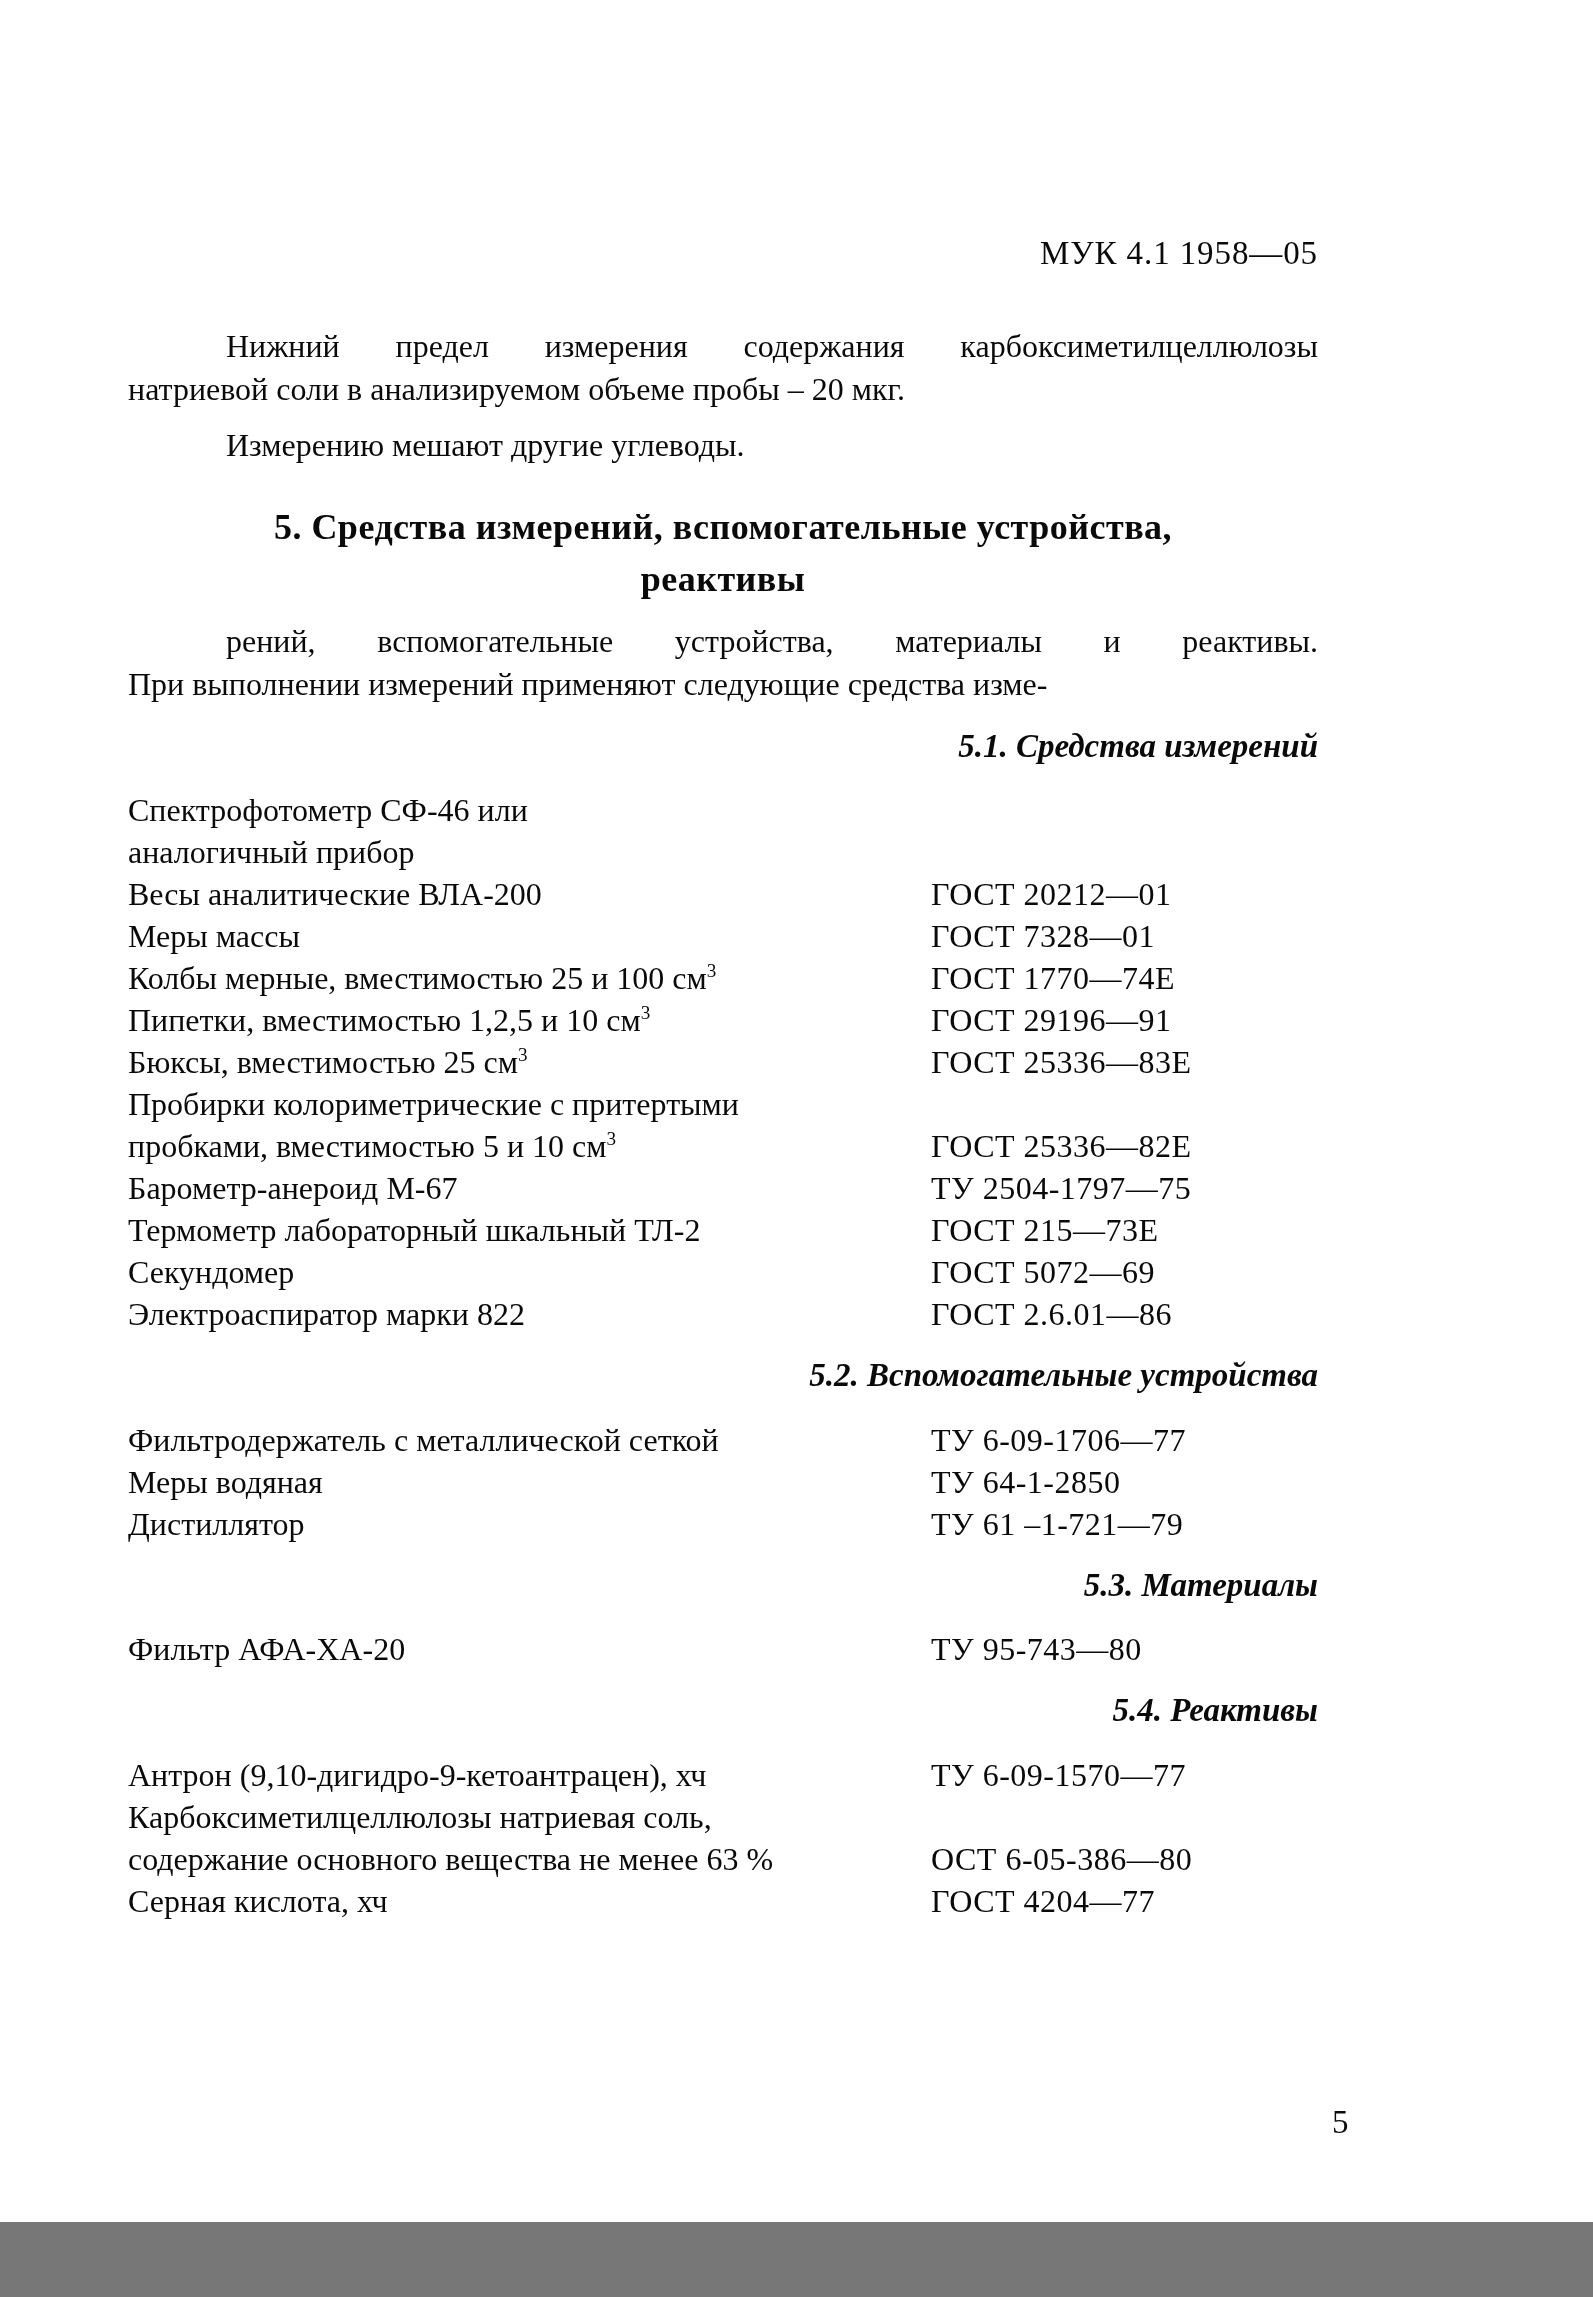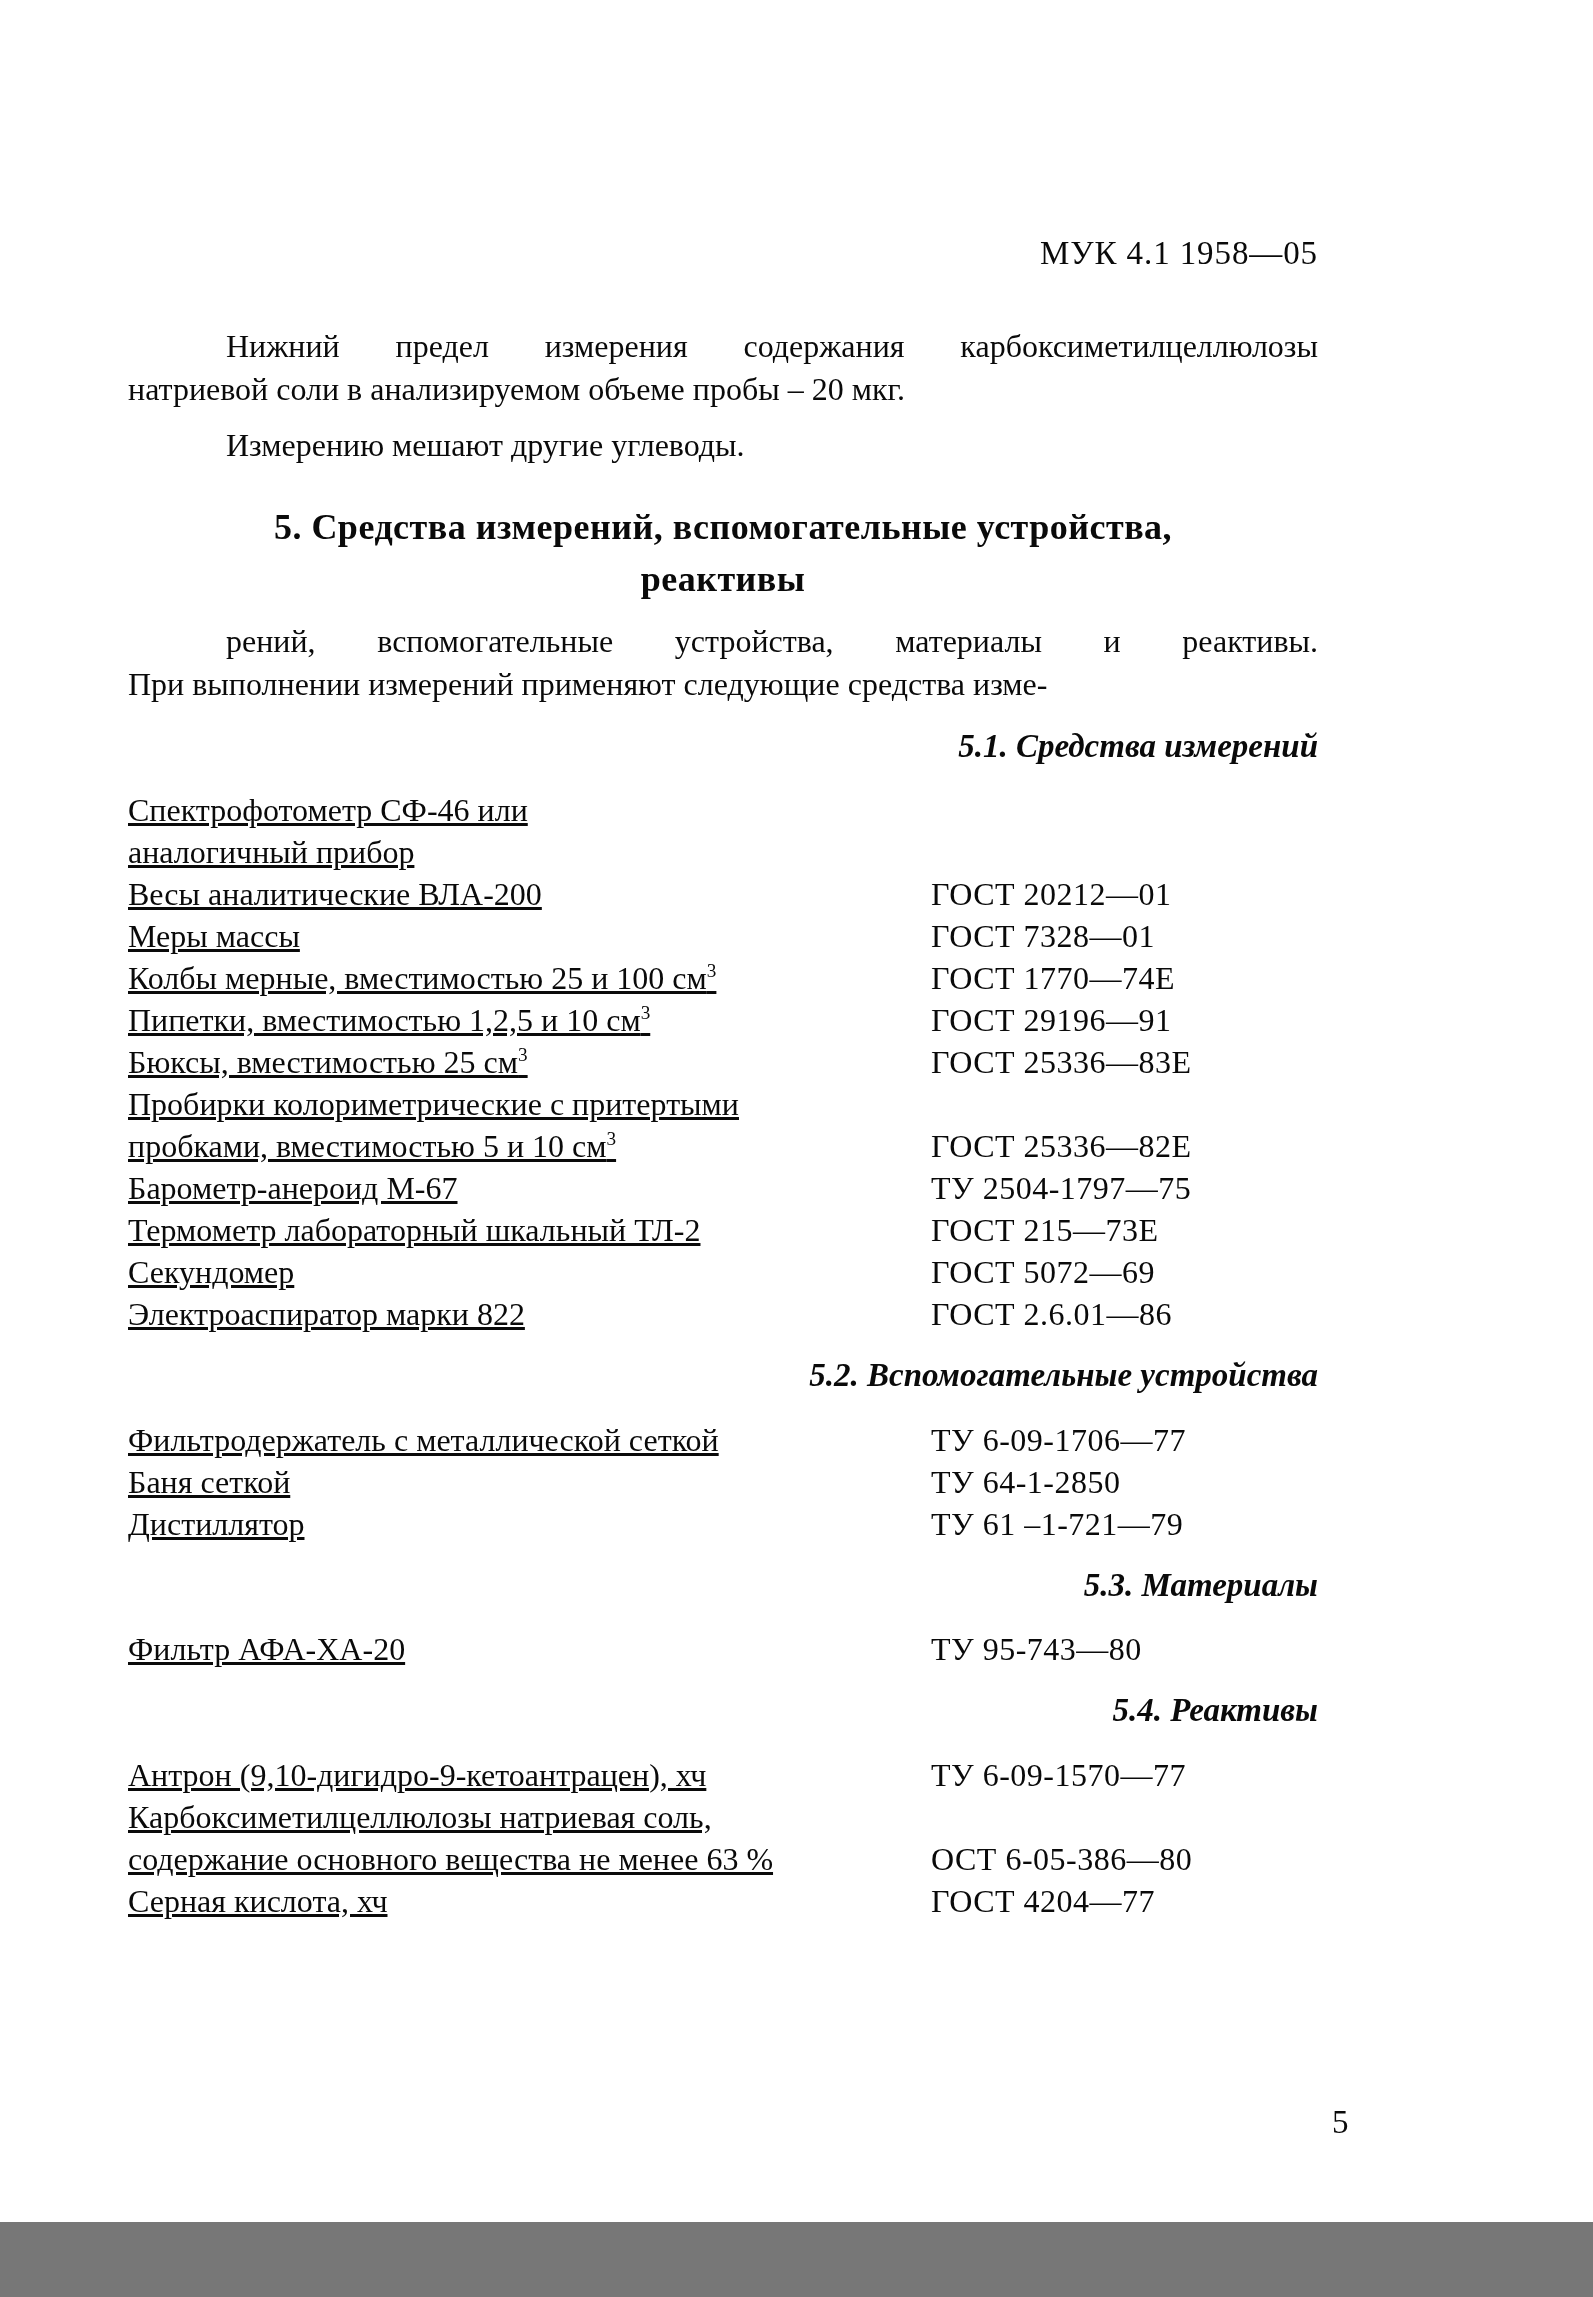--- a/index.html
+++ b/index.html
@@ -51,21 +51,21 @@
     font-weight: bold;
     font-style: italic;
     text-align: right;
   }
   .row {
     display: flex;
     align-items: flex-end;
     font-size: 32px;
     line-height: 42px;
   }
-  .row .name { width: 803px; flex: none; text-decoration: underline; }
+  .row .name { width: 803px; flex: none; }
   .row .ref  { flex: 1; letter-spacing: 0.5px; }
   sup {
     font-size: 0.6em;
     line-height: 0;
     vertical-align: super;
   }
   .page-number {
     position: absolute;
     left: 1332px;
     top: 2104px;
@@ -174,21 +174,21 @@
         <div class="subsection">
           <div class="sub-title">5.2. Вспомогательные устройства</div>
           <div class="row">
             <div class="name">
               <div class="nline">Фильтродержатель с металлической сеткой</div>
             </div>
             <div class="ref">ТУ 6-09-1706—77</div>
           </div>
           <div class="row">
             <div class="name">
-              <div class="nline">Баня сеткой</div>
+              <div class="nline">Меры водяная</div>
             </div>
             <div class="ref">ТУ 64-1-2850</div>
           </div>
           <div class="row">
             <div class="name">
               <div class="nline">Дистиллятор</div>
             </div>
             <div class="ref">ТУ 61 –1-721—79</div>
           </div>
         </div>

